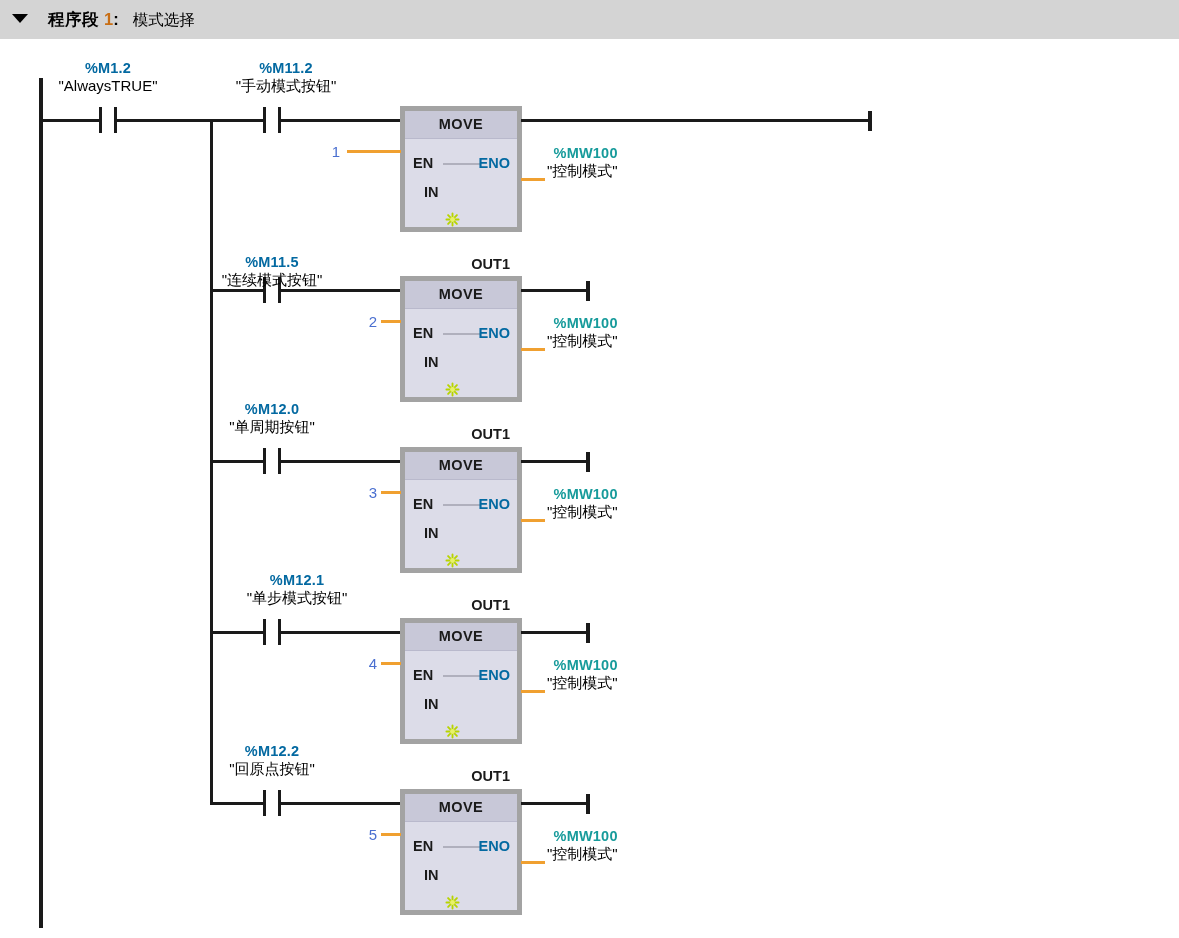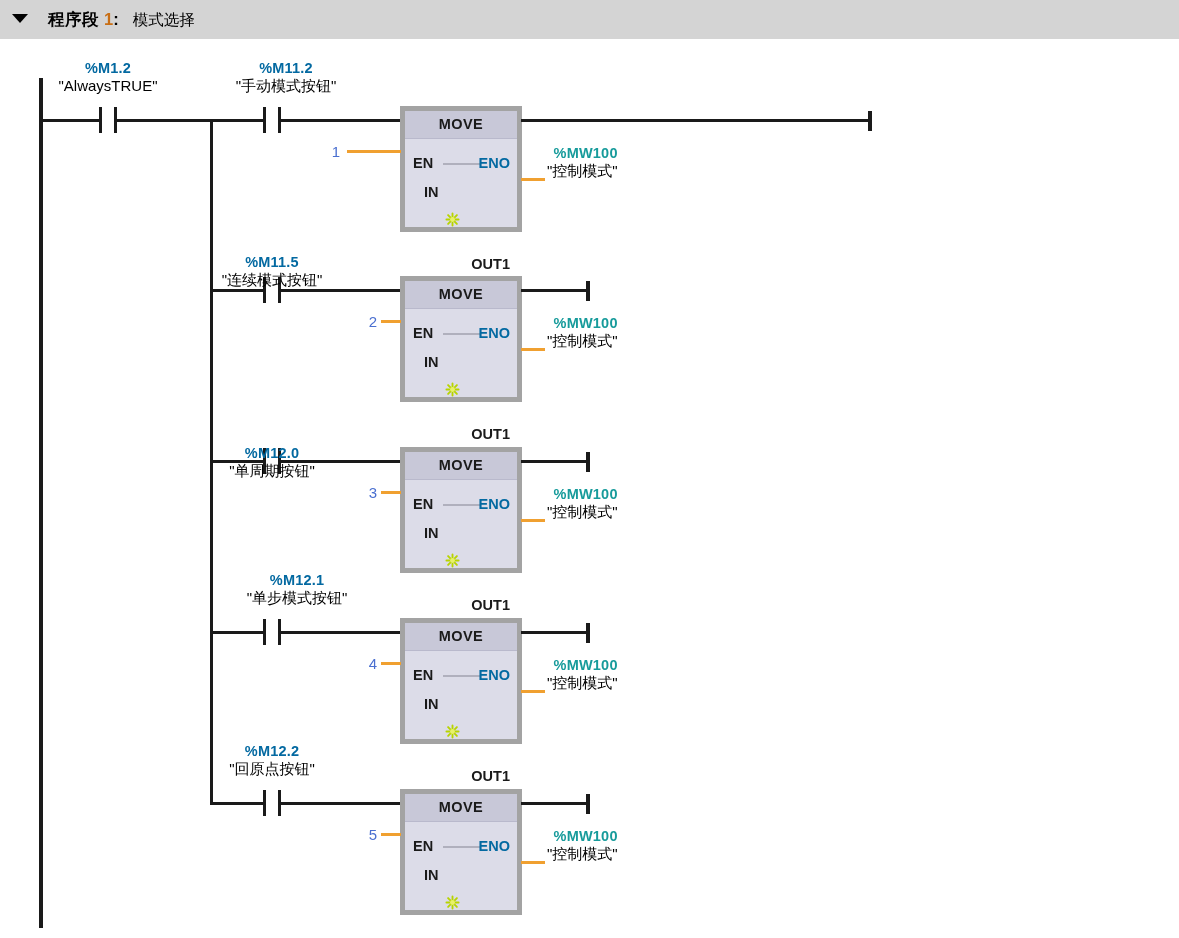--- a/index.html
+++ b/index.html
@@ -248,21 +248,21 @@
     <div class="out-tag" style="left:547px; top:275px;">
       <span class="addr">%MW100</span>
       <span class="sym">"控制模式"</span>
     </div>
 
     <div class="wire wire-h" style="left:210px; top:420px; width:53px;"></div>
     <div class="contact" style="left:263px; top:408px; width:18px; height:26px;">
       <div class="bar bar-l"></div>
       <div class="bar bar-r"></div>
     </div>
-    <div class="tag" style="left:218px; top:361px; width:108px;margin-top:44px;">
+    <div class="tag" style="left:218px; top:361px; width:108px;">
       <span class="addr">%M12.0</span>
       <span class="sym">"单周期按钮"</span>
     </div>
     <div class="wire wire-h" style="left:281px; top:420px; width:120px;"></div>
 
     <div class="move-block" style="left:400px; top:407px;">
       <div class="move-head">MOVE</div>
       <div class="move-body">
         <span class="pin pin-en">EN</span>
         <span class="eno-link"></span>

